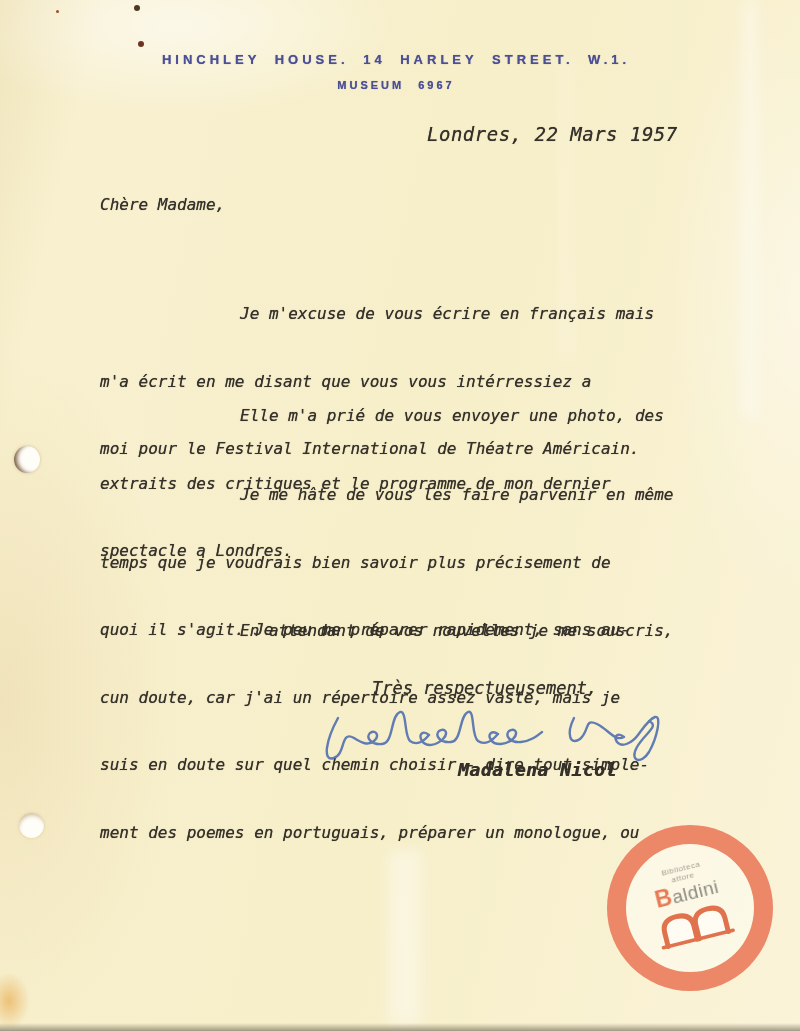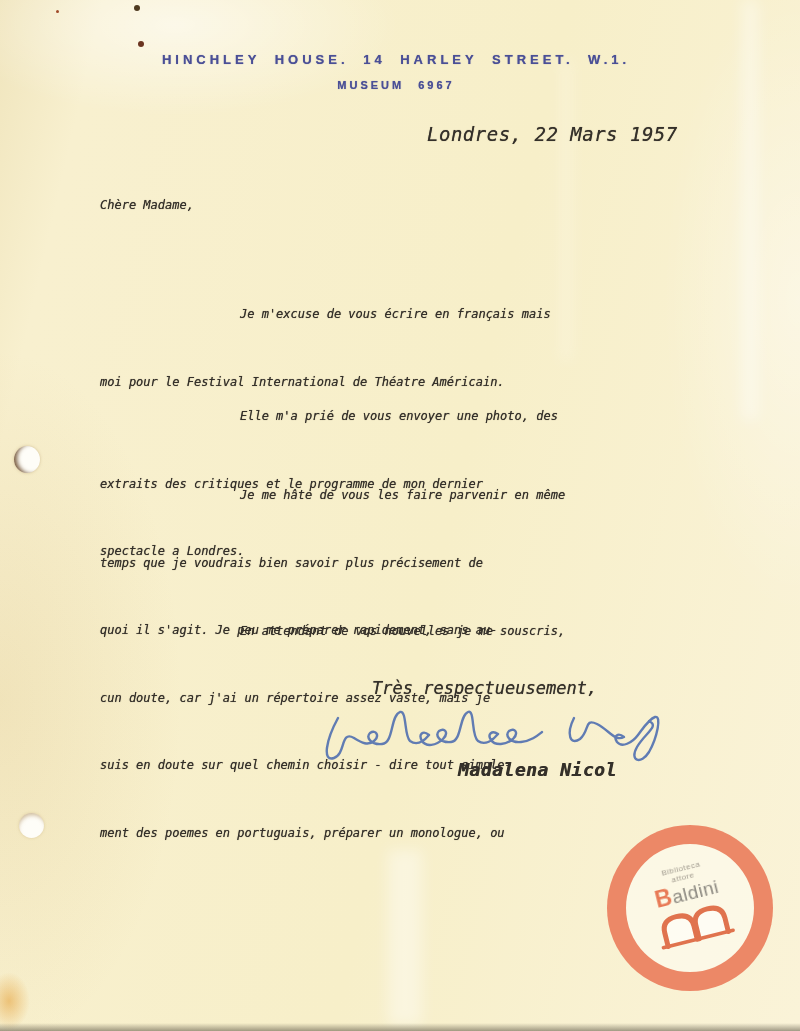--- a/index.html
+++ b/index.html
@@ -8,21 +8,21 @@
     background:
       radial-gradient(ellipse 320px 130px at 175px 25px, rgba(255,255,255,0.55), rgba(255,255,255,0) 70%),
       radial-gradient(ellipse 180px 420px at 798px 300px, rgba(255,255,255,0.38), rgba(255,255,255,0) 75%),
       radial-gradient(ellipse 260px 500px at 0px 700px, rgba(205,170,95,0.18), rgba(205,170,95,0) 70%),
       linear-gradient(103deg, #f0e5bd 0%, #f8f0cf 10%, #f7efc9 55%, #faf3d8 100%);
     font-family:"DejaVu Sans Mono", monospace;
   }
   .streak{position:absolute;background:rgba(255,255,255,0.38);filter:blur(7px);}
   .type{
     position:absolute;font-family:"DejaVu Sans Mono", monospace;font-style:italic;
-    color:#34302a;font-size:12px;line-height:22.5px;white-space:pre;
+    color:#34302a;font-size:16px;line-height:22.5px;white-space:pre;
     text-shadow:0 0 0.7px rgba(52,46,36,0.85);
   }
   .para .indent{padding-left:140px;}
   .u{text-decoration:underline;text-underline-offset:3px;text-decoration-thickness:1.5px;}
   .letterhead{
     position:absolute;left:0;width:792px;text-align:center;
     font-family:"Liberation Sans", sans-serif;font-weight:bold;color:#4a4f96;
     text-shadow:0 0 0.8px rgba(74,79,150,0.8);
   }
   #lh1{top:52px;font-size:13px;letter-spacing:4px;word-spacing:7px;}
@@ -73,20 +73,21 @@
 
   <div id="lh1" class="letterhead">HINCHLEY HOUSE. 14 HARLEY STREET. W.1.</div>
   <div id="lh2" class="letterhead">MUSEUM 6967</div>
 
   <div id="dateline" class="type">Londres, 22 Mars 1957</div>
 
   <div id="salutation" class="type">Chère Madame,</div>
 
   <div id="para1" class="type para">
     <div class="indent">Je m'excuse de vous écrire en français mais</div>
+    <div>m'a écrit en me disant que vous vous intérressiez a</div>
     <div>moi pour le Festival International de Théatre Américain.</div>
   </div>
 
   <div id="para2" class="type para">
     <div class="indent">Elle m'a prié de vous envoyer une photo, des</div>
     <div>extraits des critiques et le programme de mon dernier</div>
     <div>spectacle a Londres.</div>
   </div>
 
   <div id="para3" class="type para">

